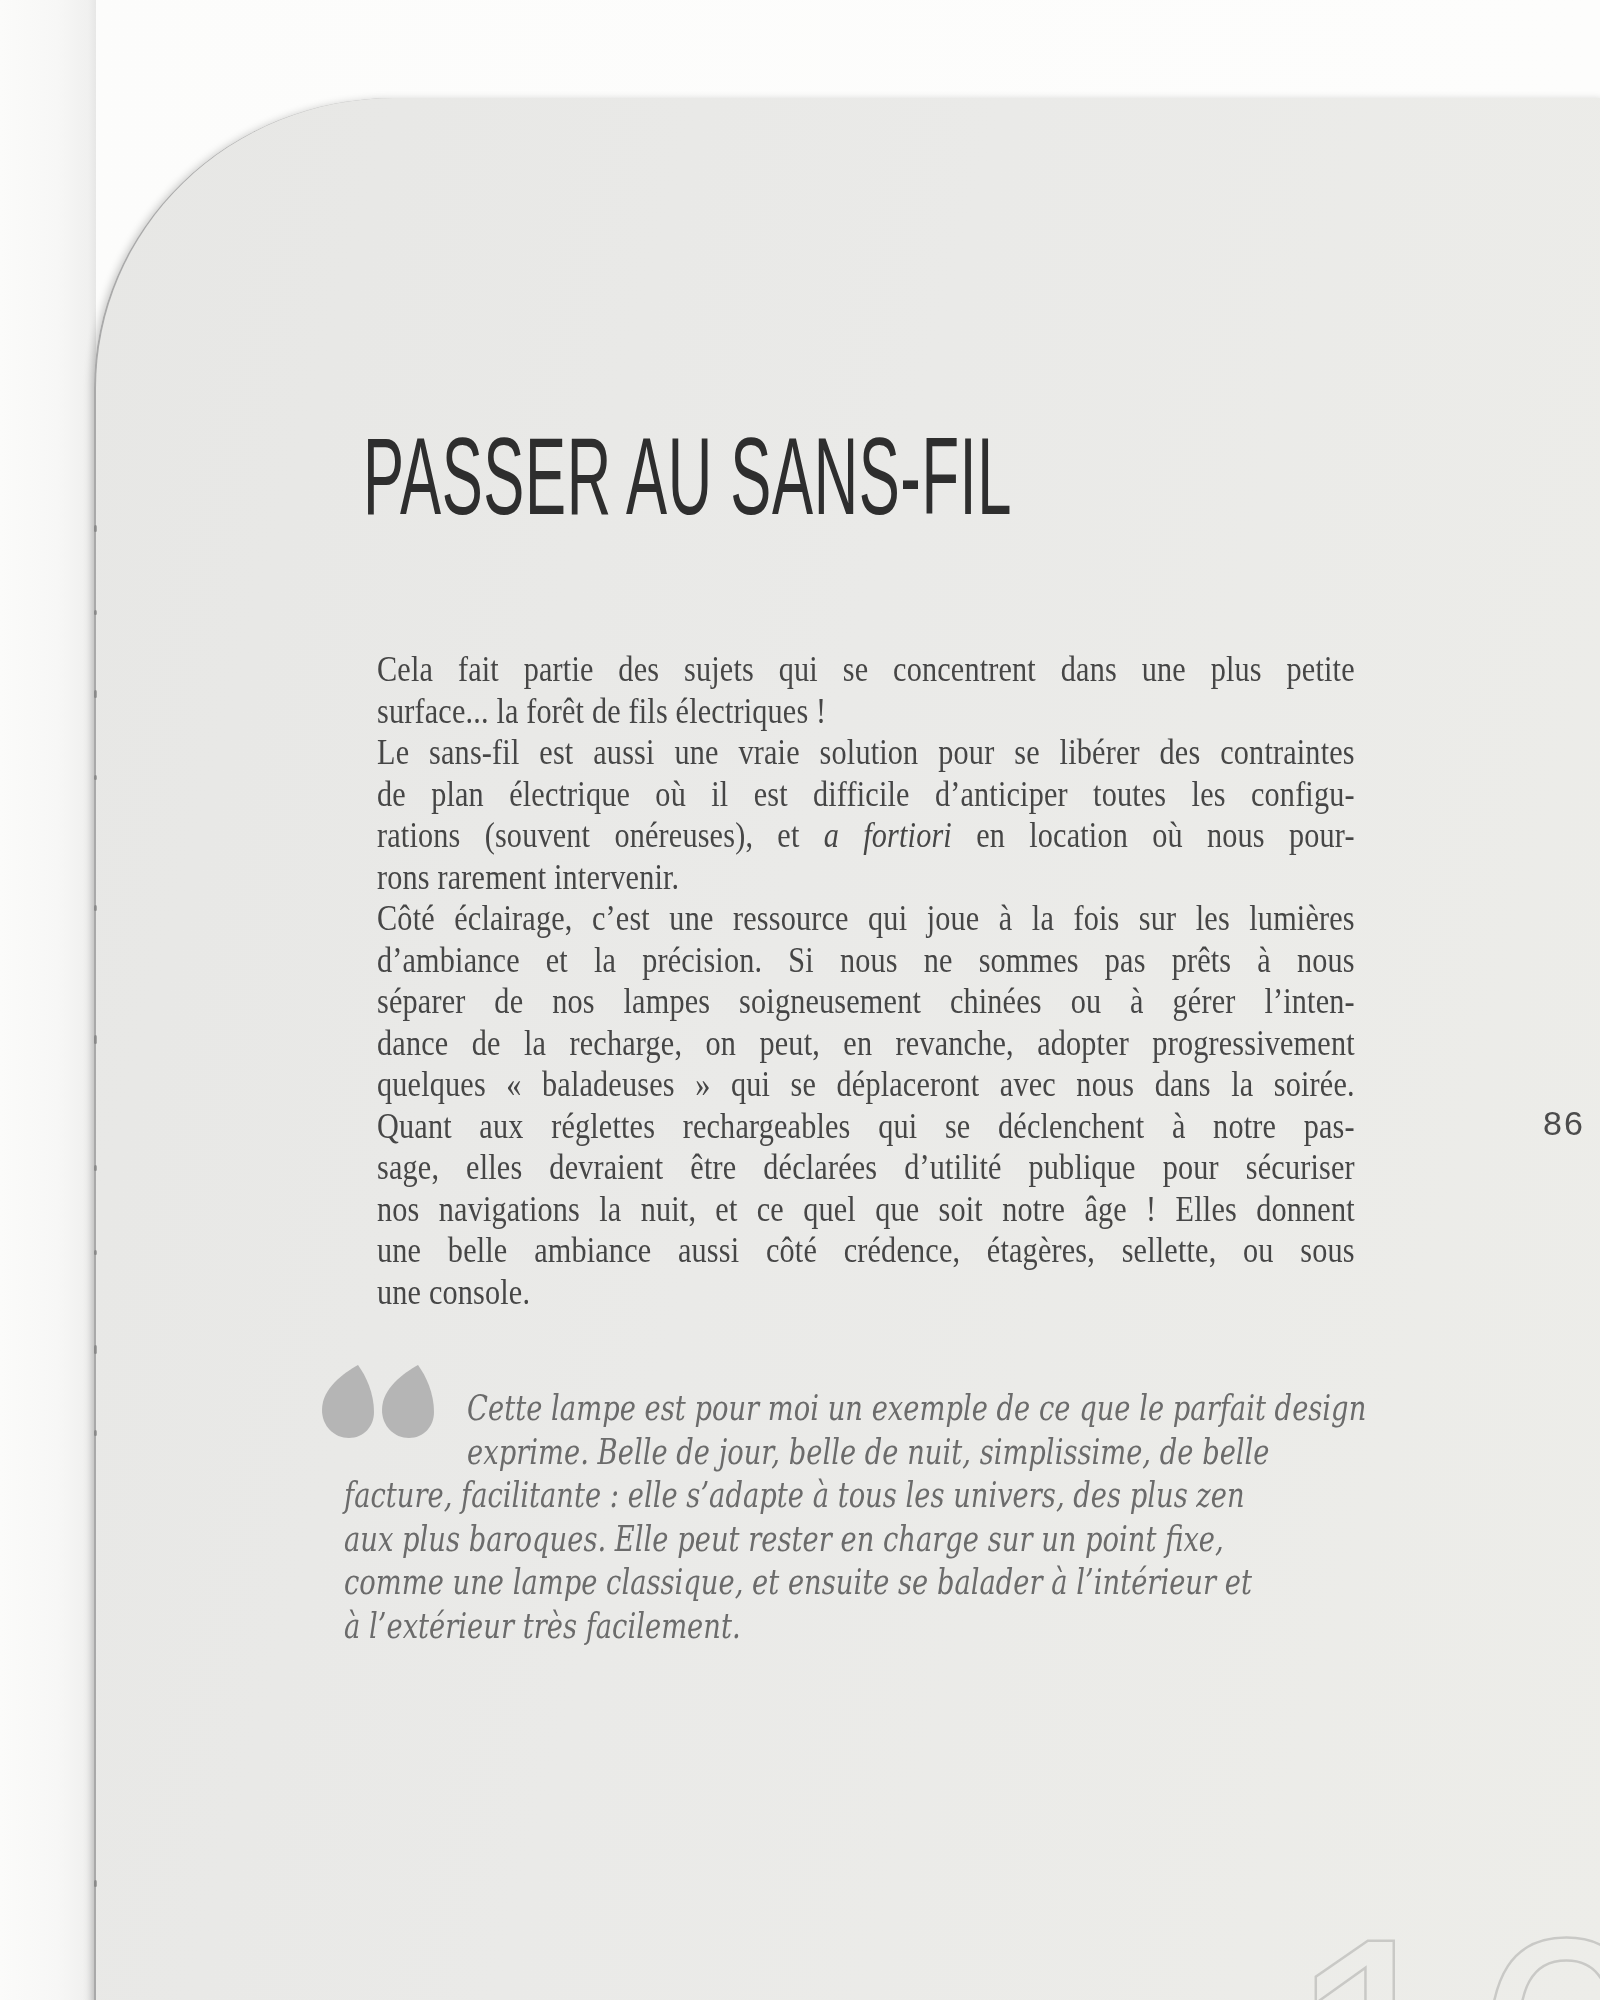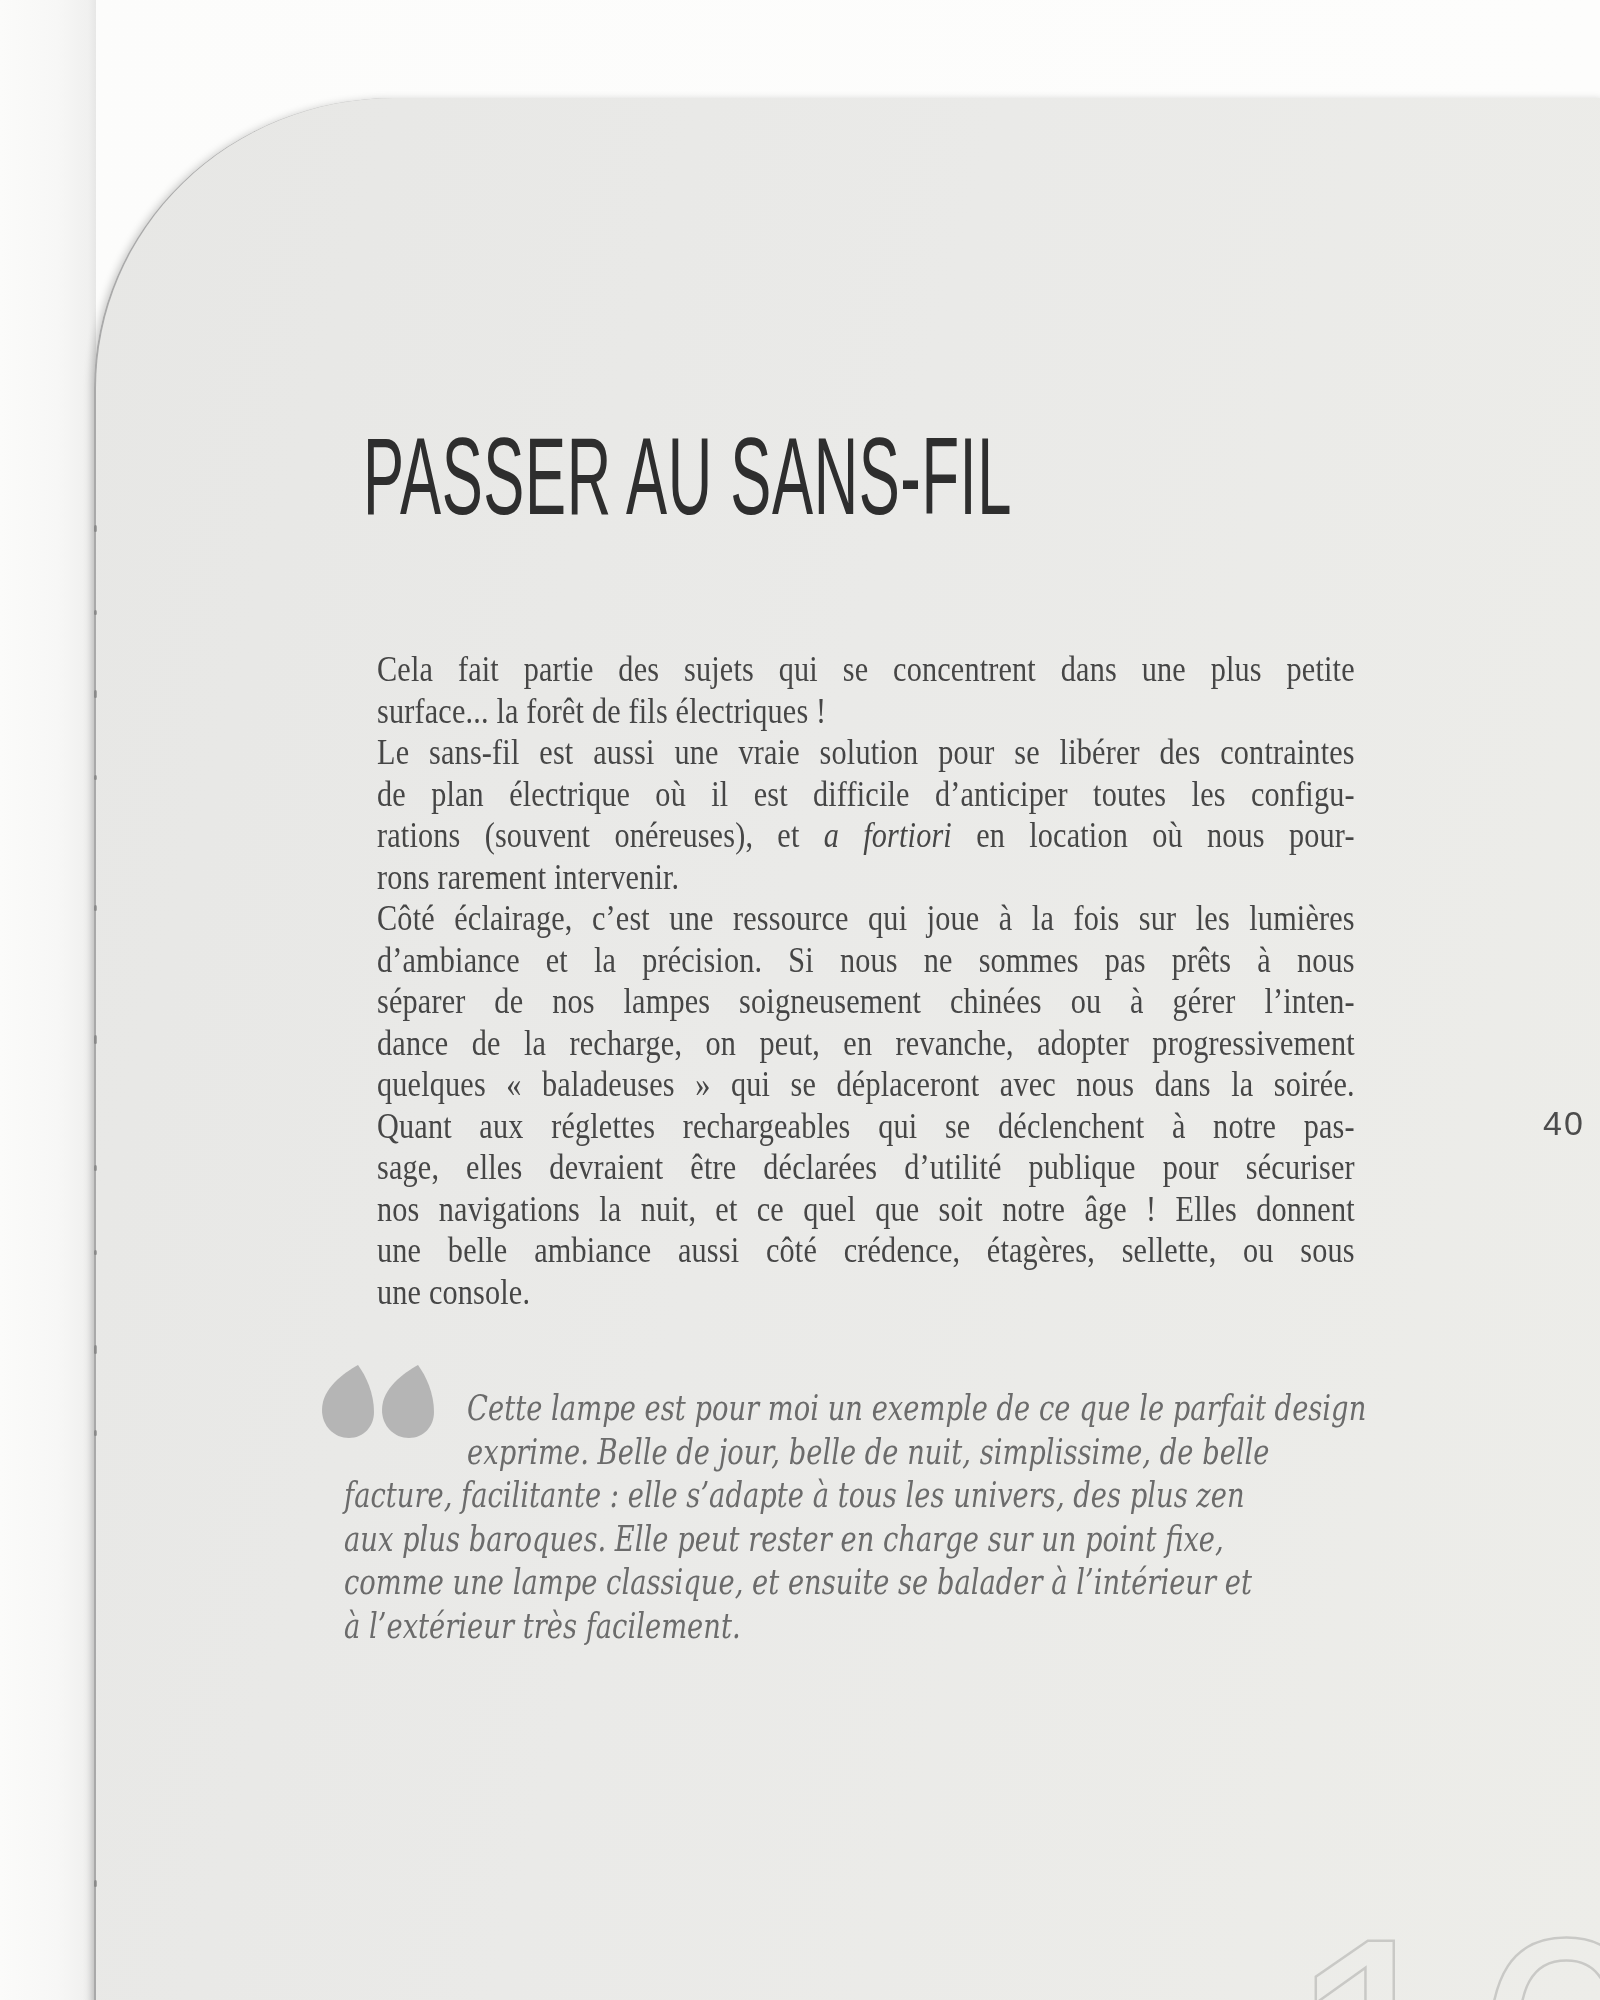--- a/index.html
+++ b/index.html
@@ -128,21 +128,21 @@
     <div class="bl">séparer de nos lampes soigneusement chinées ou à gérer l’inten-</div>
     <div class="bl">dance de la recharge, on peut, en revanche, adopter progressivement</div>
     <div class="bl">quelques « baladeuses » qui se déplaceront avec nous dans la soirée.</div>
     <div class="bl">Quant aux réglettes rechargeables qui se déclenchent à notre pas-</div>
     <div class="bl">sage, elles devraient être déclarées d’utilité publique pour sécuriser</div>
     <div class="bl">nos navigations la nuit, et ce quel que soit notre âge ! Elles donnent</div>
     <div class="bl">une belle ambiance aussi côté crédence, étagères, sellette, ou sous</div>
     <div class="bl end">une console.</div>
   </div>
 
-  <div class="page-number">40</div>
+  <div class="page-number">86</div>
 
   <div class="quote-marks">
     <svg width="118" height="76" viewBox="0 0 118 76" xmlns="http://www.w3.org/2000/svg">
       <path d="M38 1 C 24 9, 2 24, 2 46 C 2 62, 14 74, 29 74 C 43 74, 54 63, 54 48 C 54 29, 46 12, 38 1 Z" fill="#b5b5b5"></path>
       <path d="M98 1 C 84 9, 62 24, 62 46 C 62 62, 74 74, 89 74 C 103 74, 114 63, 114 48 C 114 29, 106 12, 98 1 Z" fill="#b5b5b5"></path>
     </svg>
   </div>
 
   <div class="quote-block">
     <div class="ql ind">Cette lampe est pour moi un exemple de ce que le parfait design</div>

